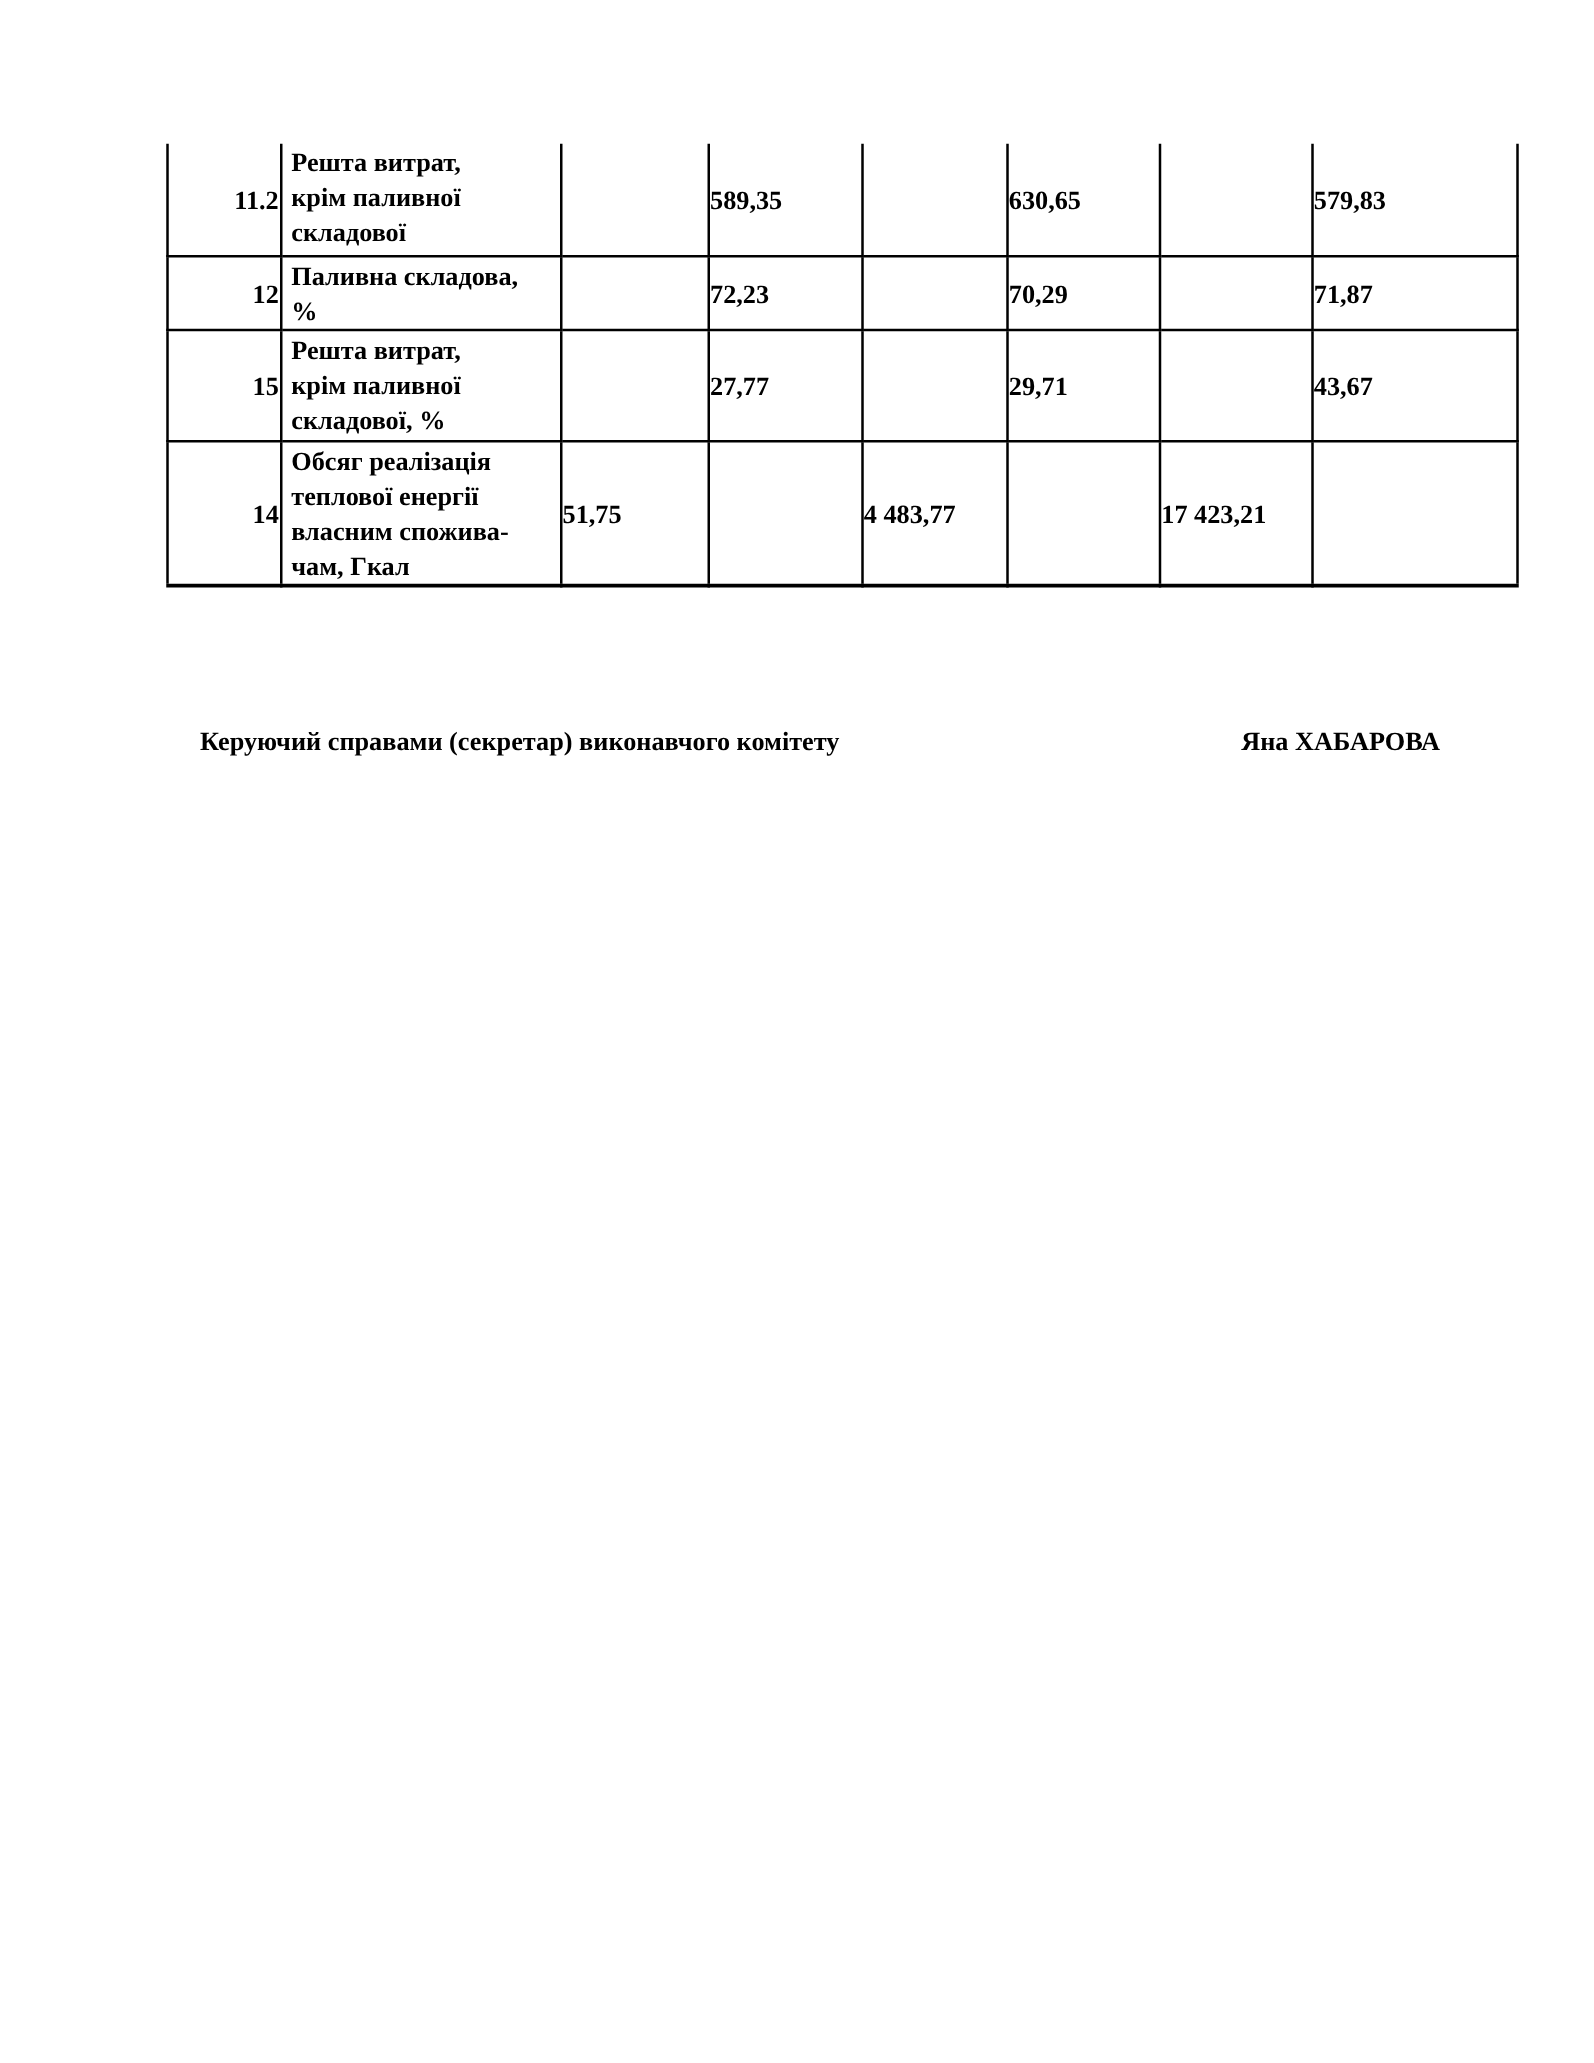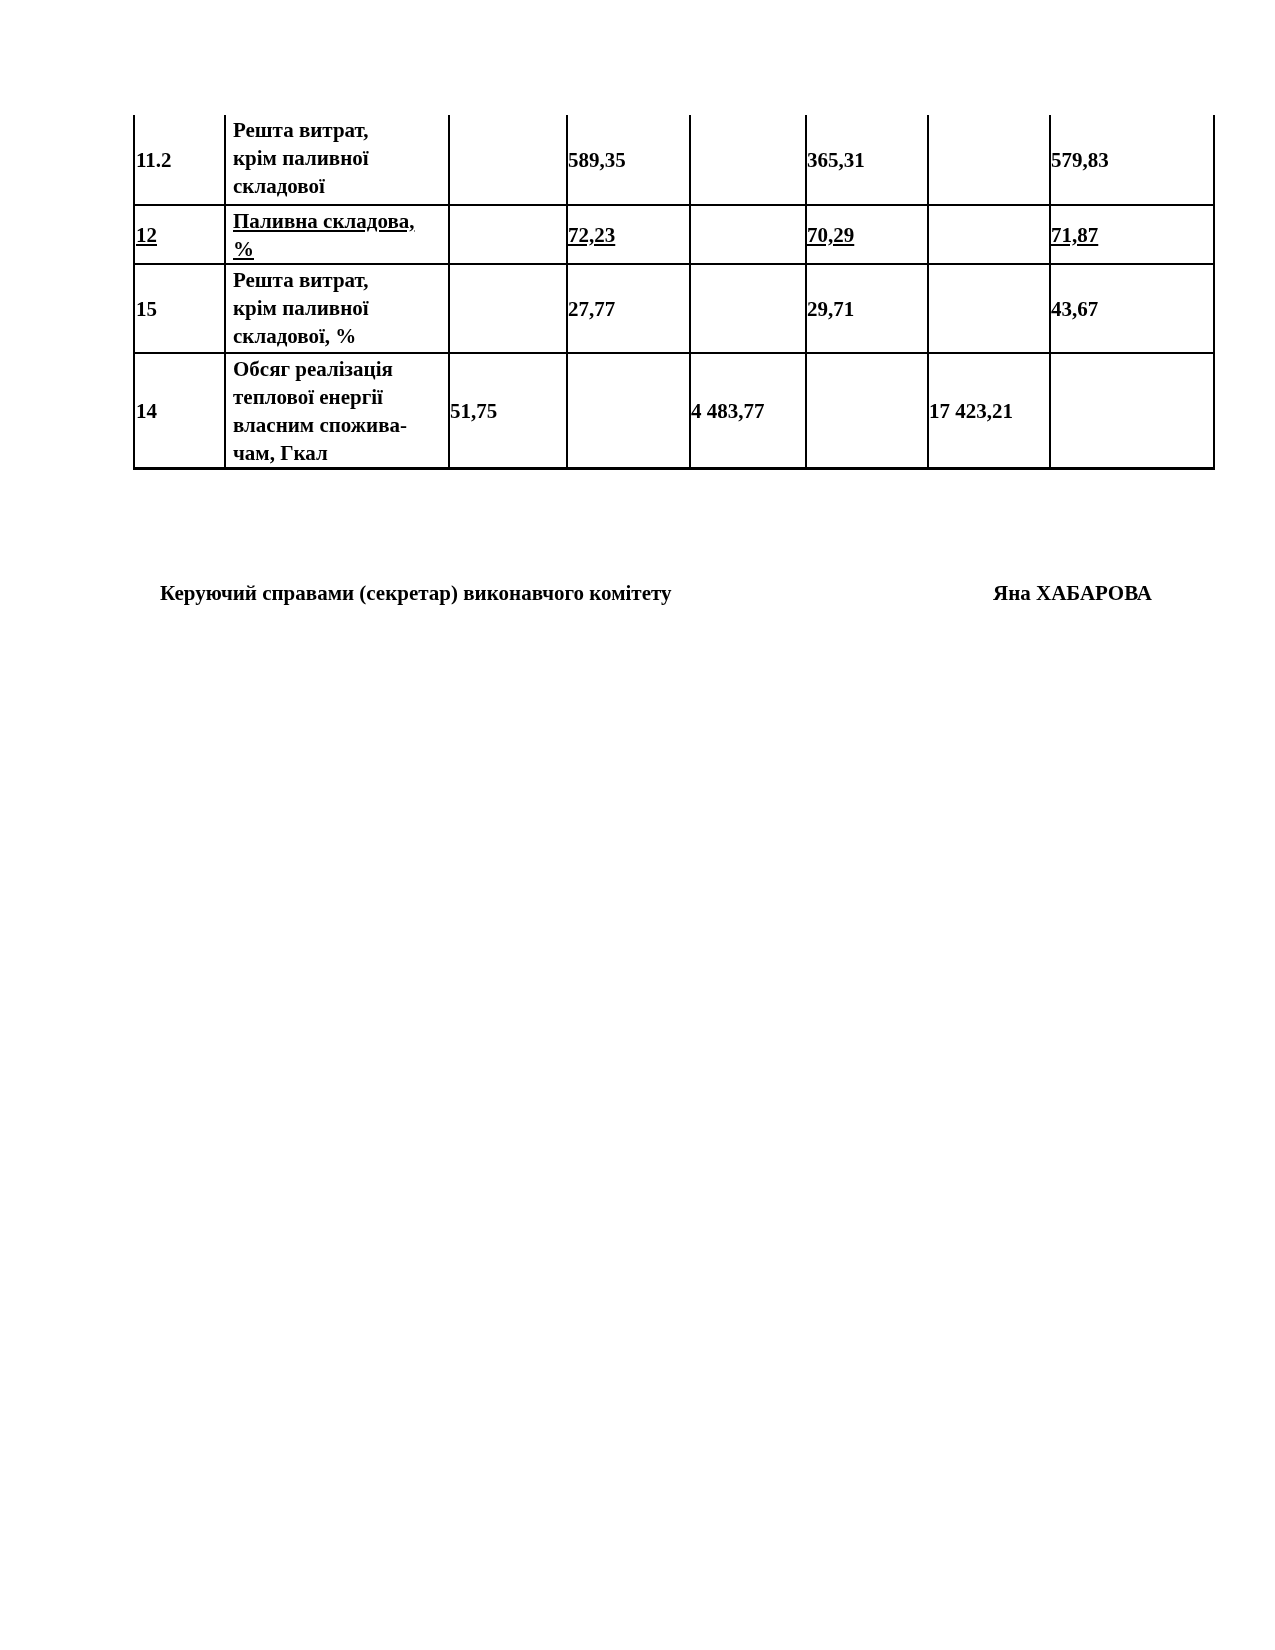--- a/index.html
+++ b/index.html
@@ -33,21 +33,21 @@
     border: 2px solid #000;
     font-size: 21px;
     font-weight: bold;
     line-height: 28px;
     overflow: hidden;
   }
   table.doc-table tr.row-first td {
     border-top: none;
   }
   td.num-cell {
-    text-align: left;
+    text-align: right;
     vertical-align: middle;
   }
   td.desc-cell {
     text-align: left;
     vertical-align: top;
     padding: 1px 6px 0 7px;
     white-space: pre-line;
   }
   td.val-cell {
     text-align: left;
@@ -86,25 +86,25 @@
     </colgroup>
     <tbody>
       <tr class="row-first" style="height:90px;">
         <td class="num-cell">11.2</td>
         <td class="desc-cell">Решта витрат,
 крім паливної
 складової</td>
         <td class="val-cell"></td>
         <td class="val-cell">589,35</td>
         <td class="val-cell"></td>
-        <td class="val-cell">365,31</td>
+        <td class="val-cell">630,65</td>
         <td class="val-cell"></td>
         <td class="val-cell">579,83</td>
       </tr>
-      <tr style="height:58px;text-decoration:underline;">
+      <tr style="height:58px;">
         <td class="num-cell">12</td>
         <td class="desc-cell">Паливна складова,
 %</td>
         <td class="val-cell"></td>
         <td class="val-cell">72,23</td>
         <td class="val-cell"></td>
         <td class="val-cell">70,29</td>
         <td class="val-cell"></td>
         <td class="val-cell">71,87</td>
       </tr>

